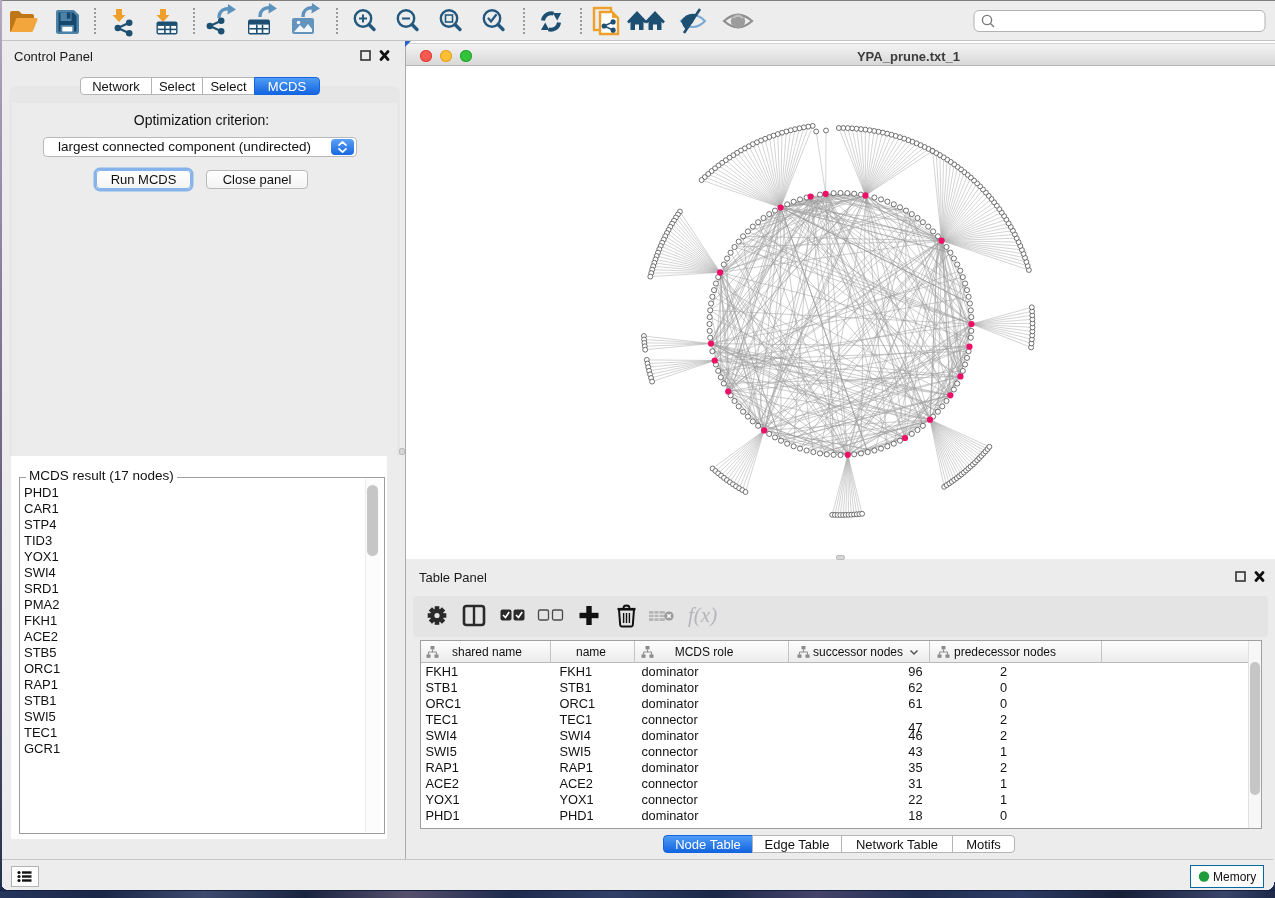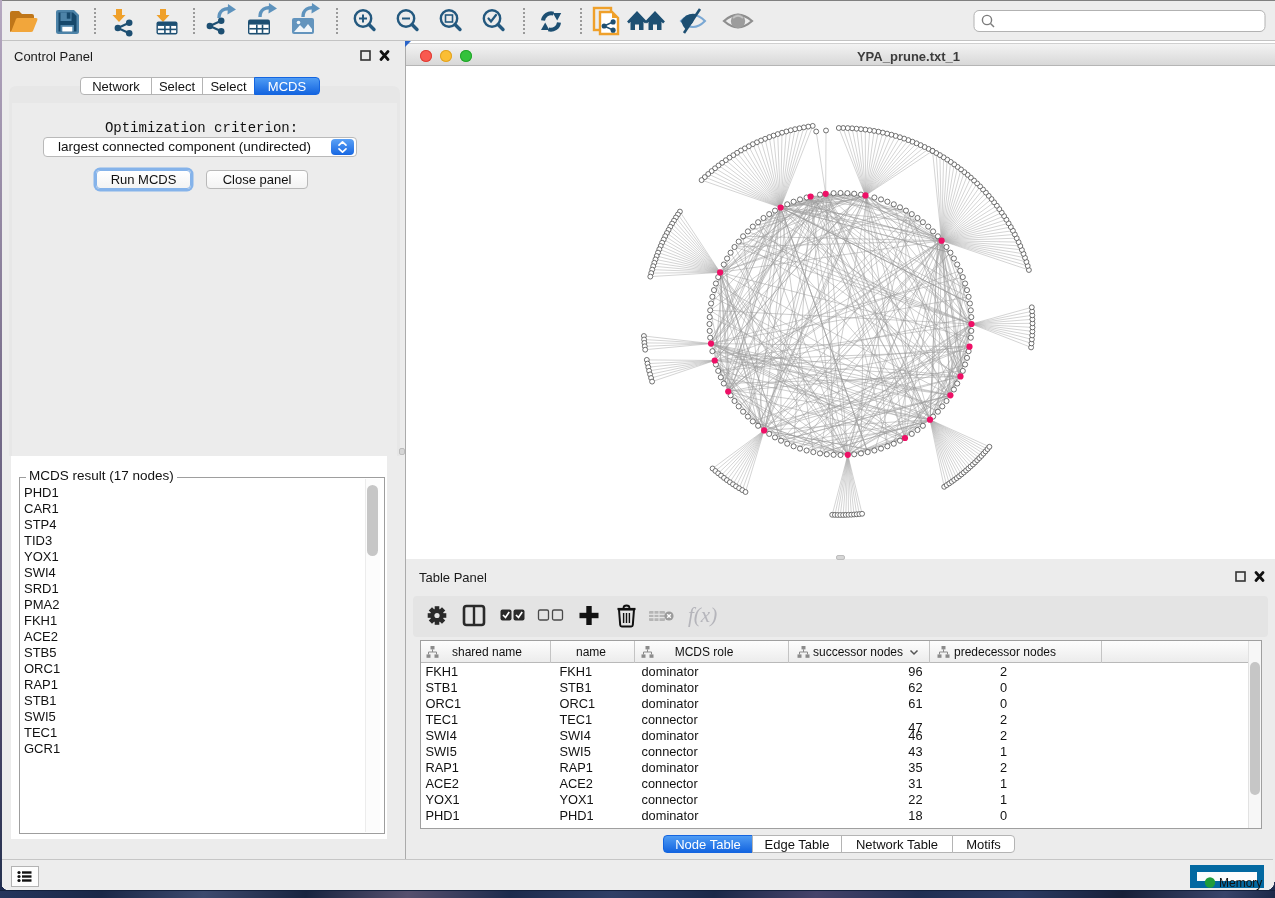--- a/index.html
+++ b/index.html
@@ -15,21 +15,21 @@
 #cp-title { left:12px; top:8px; font-size:13px; color:#1a1a1a; }
 #tabpanel1 { left:7px; top:45px; width:391px; height:370px; background:#e7e7e7; border-radius:7px 7px 0 0; }
 #tabpanel1i { left:10px; top:62px; width:385px; height:353px; background:#ececec; }
 #whitepanel { left:9px; top:415px; width:376px; height:383px; background:#fff; }
 .tabrow { position:absolute; display:flex; }
 .tab { height:18px; background:#fff; border:1px solid #b4b4b4; font-size:13px;
   color:#111; display:flex; align-items:center; justify-content:center; margin-left:-1px; }
 .tab.first { border-radius:4px 0 0 4px; margin-left:0; }
 .tab.last { border-radius:0 4px 4px 0; }
 .tab.active { background:linear-gradient(#4f9cf4,#1465e0); border-color:#1465e0; color:#fff; }
-#optlabel { left:0; top:79px; width:399px; text-align:center; font-size:14px; color:#111;font-family:Liberation Mono, monospace; }
+#optlabel { left:0; top:71px; width:399px; text-align:center; font-size:14px; color:#111; }
 #dropdown { left:41px; top:96px; width:314px; height:20px; background:#fff;
   border:1px solid #b9b9b9; border-radius:4px; font-size:13.5px; color:#111; line-height:18px; padding-left:14px; }
 #ddbtn { left:329px; top:98px; width:23px; height:16px; border-radius:4px;
   background:linear-gradient(#5ba1f5,#1767e2); }
 .btn { position:absolute; background:linear-gradient(#ffffff,#f3f3f3); border:1px solid #b9b9b9; border-radius:4px;
   font-size:13px; color:#111; display:flex; align-items:center; justify-content:center; }
 #runbtn { left:94px; top:129px; width:95px; height:19px; box-shadow:0 0 0 2.5px #85b3ea; border-color:#85b3ea;}
 #closebtn { left:204px; top:129px; width:102px; height:19px; }
 #fieldset { left:17px; top:436px; width:366px; height:357px; border:1px solid #9e9e9e; }
 #legend { left:24px; top:427px; background:#fff; padding:0 3px; font-size:13.5px; color:#111; }
@@ -61,21 +61,21 @@
 .hicon { position:absolute; top:5px; }
 .trow { position:absolute; font-size:12.8px; color:#111; height:16px; line-height:16px; }
 .num { position:absolute; text-align:right; }
 #tscroll { left:827px; top:0px; width:13px; height:187px; background:#f7f7f7; border-left:1px solid #e2e2e2;}
 #tthumb { left:829px; top:21px; width:10px; height:133px; background:#c6c6c6; border-radius:5px; }
 
 #bottomtabs { left:257px; top:269px; }
 
 #statusbar { left:2px; top:859px; width:1271px; height:32px; background:#ededed; border-top:1px solid #c6c6c6; }
 #listbtn { left:11px; top:866px; width:28px; height:21px; background:#fdfdfd; border:1px solid #b3b3b3; }
-#membtn { left:1190px; top:865px; width:74px; height:23px; background:#fdfdfd; border:7px solid #0369a1;
+#membtn { left:1190px; top:865px; width:74px; height:23px; background:#fdfdfd; border:1px solid #0369a1;
   font-size:12px; color:#111; }
 
 #leftedge { left:0; top:0; width:2px; height:898px; background:linear-gradient(#b5a8c0,#7e7390 40%,#4a4668 80%,#23304e); }
 #bottomstrip { left:0; top:890px; width:1275px; height:8px;
   background:linear-gradient(100deg,#25355c,#1a2747 8%,#3d4a6e 16%,#18233f 24%,#56506e 32%,#1c2a4c 40%,#303f66 48%,#1b2848 56%,#45436a 64%,#202e52 72%,#2c3b63 80%,#171f38 88%,#39446a 96%,#1b2848); border-top:1px solid #13203c;}
 </style>
 </head>
 <body>
 <div class="abs" id="toolbar"><svg width="1275" height="41" viewBox="0 0 1275 41">
       <path d="M10 31 L10 12 Q10 10 12 10 L19 10 L22 13 L32 13 Q34 13 34 15 L34 17 Z" fill="#bf7619"></path>

